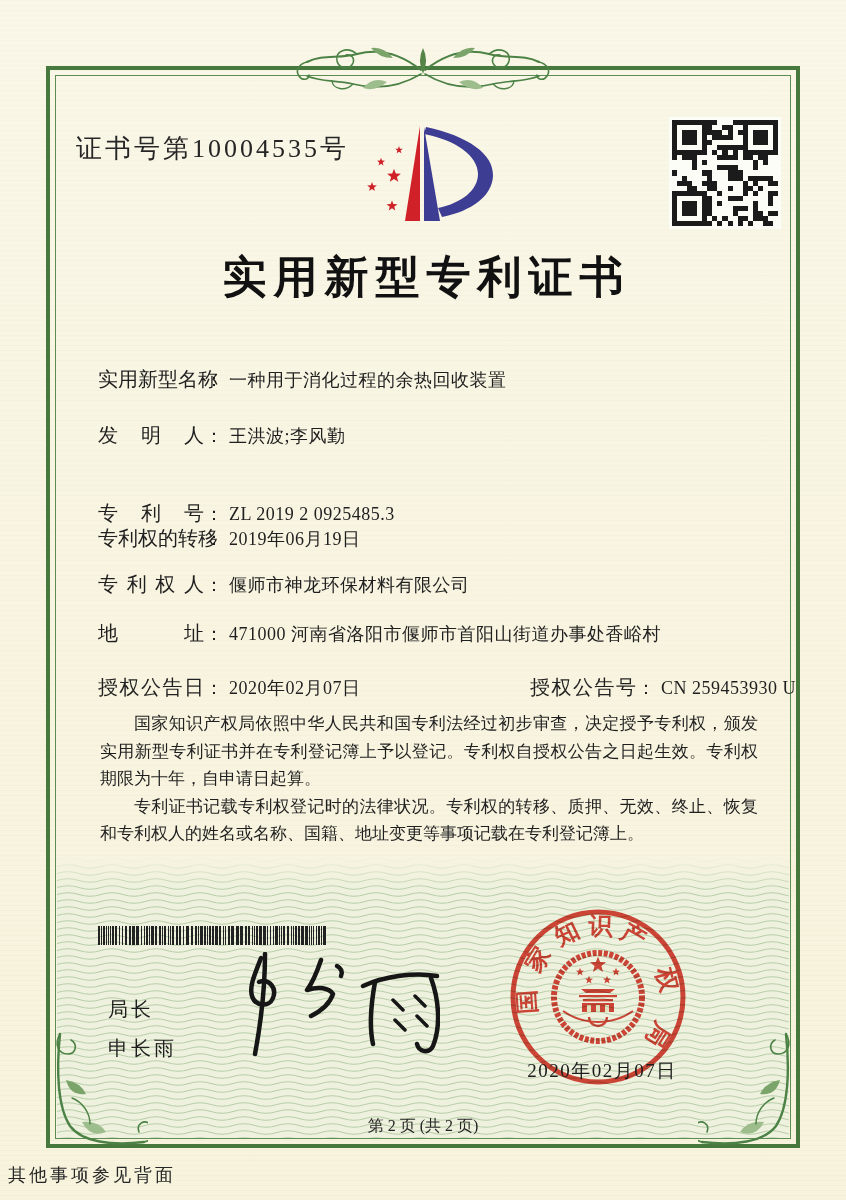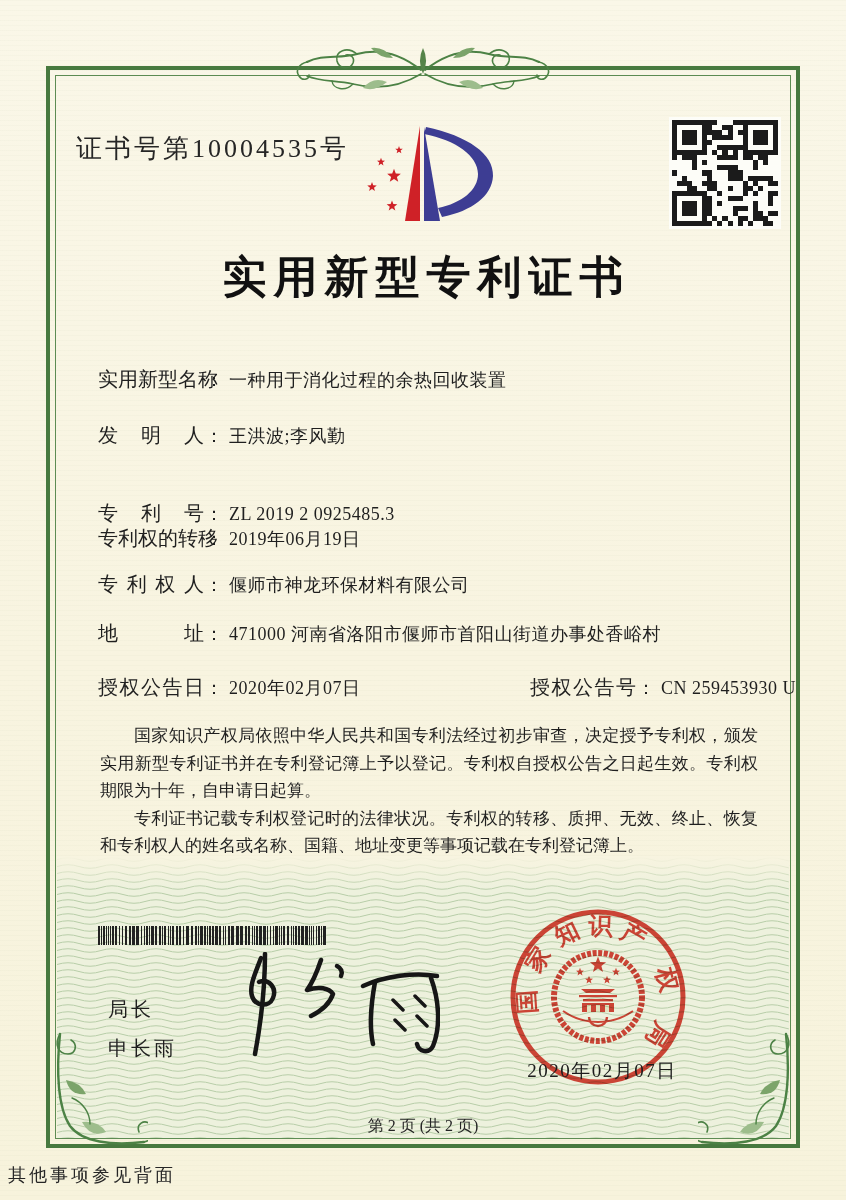--- a/index.html
+++ b/index.html
@@ -24,21 +24,21 @@
     box-shadow:0 0 0 3px #fdfdf8;}
   .title{position:absolute;left:0;top:248px;width:100%;text-align:center;
     font-size:44px;font-weight:700;letter-spacing:7px;text-indent:7px;color:#111;}
   .field{position:absolute;left:98px;font-size:18px;white-space:nowrap;}
   .flabel{display:inline-block;width:106px;text-align:justify;text-align-last:justify;
     font-size:20px;vertical-align:baseline;}
   .fcolon{margin:0 6px 0 1px;}
   .fvalue{letter-spacing:.5px;}
   .grant-right{position:absolute;left:432px;top:0;white-space:nowrap;}
   .paras{position:absolute;left:100px;top:710px;width:658px;font-size:17px;
-    line-height:27.5px;text-align:justify;margin-top:12px;}
+    line-height:27.5px;text-align:justify;}
   .paras p{margin:0;text-indent:2em;}
   .barcode{position:absolute;left:98px;top:926px;}
   .director{position:absolute;left:108px;top:996px;font-size:20px;letter-spacing:3px;}
   .director div{margin-bottom:12px;}
   .signature{position:absolute;left:225px;top:952px;}
   .seal{position:absolute;left:505px;top:905px;mix-blend-mode:multiply;opacity:.93;}
   .seal-ch{font-size:24px;font-weight:700;fill:#d93a2e;font-family:"Liberation Serif",serif;}
   .seal-date{position:absolute;left:512px;top:1058px;width:180px;text-align:center;
     font-size:19px;letter-spacing:1.5px;color:#1c1c1c;}
   .footer{position:absolute;left:0;top:1116px;width:100%;text-align:center;font-size:16px;color:#262626;}

